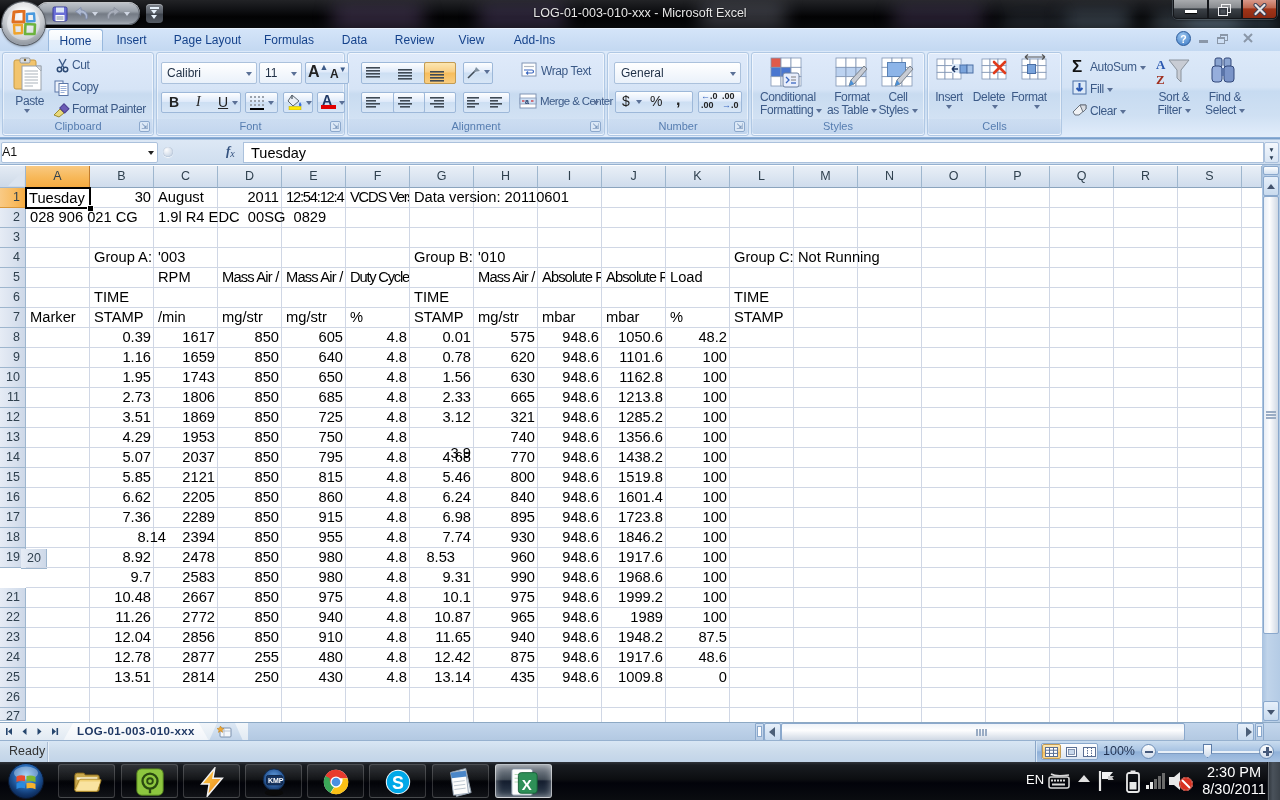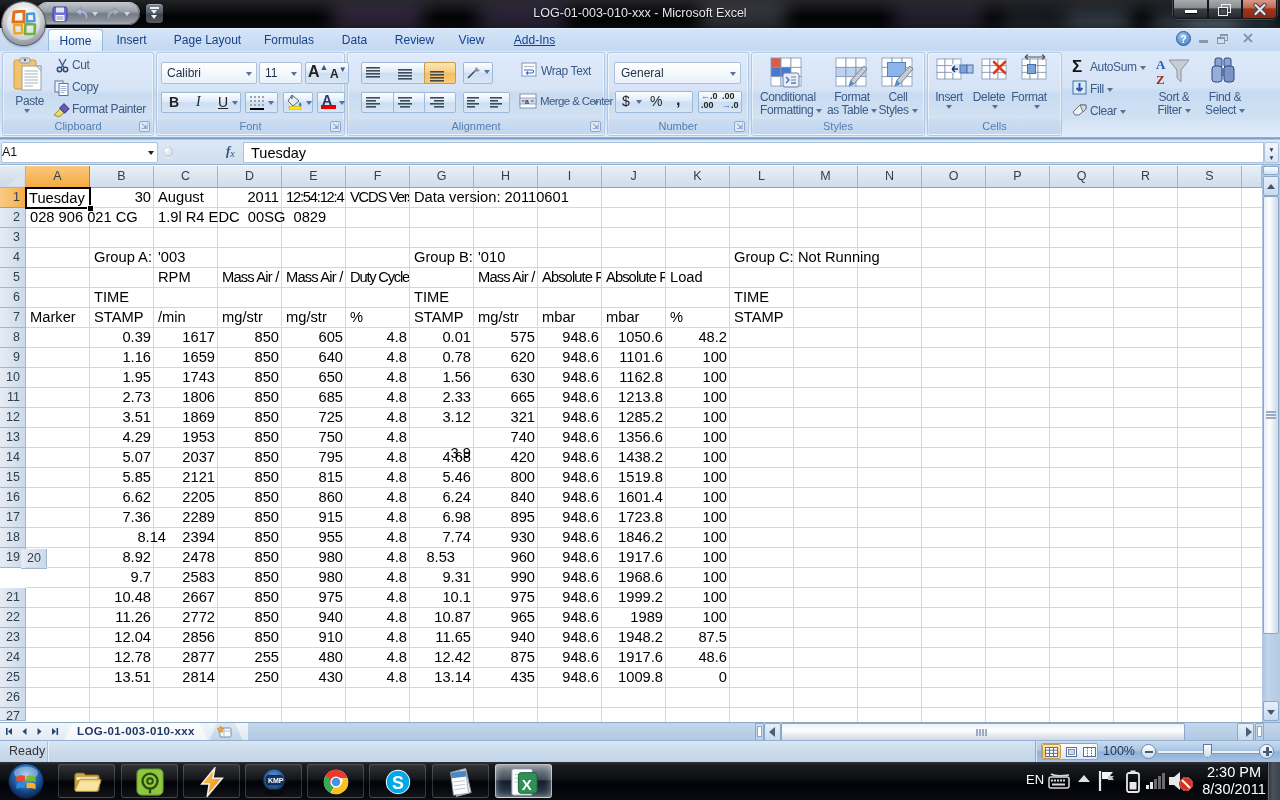--- a/index.html
+++ b/index.html
@@ -124,21 +124,21 @@
 <div class="abs darb" style="left:151px;top:15px;border-top-color:#e8f2fc"></div>
 
 <div class="abs" id="tabrow">
 <div class="rtab" id="tab-home" style="left:48px;width:55px;">Home</div>
 <div class="rtab" style="left:107px;width:49px;">Insert</div>
 <div class="rtab" style="left:163px;width:89px;">Page Layout</div>
 <div class="rtab" style="left:259px;width:60px;">Formulas</div>
 <div class="rtab" style="left:327px;width:55px;">Data</div>
 <div class="rtab" style="left:389px;width:51px;">Review</div>
 <div class="rtab" style="left:447px;width:49px;">View</div>
-<div class="rtab" style="left:503px;width:63px;text-decoration:underline;">Add-Ins</div>
+<div class="rtab" style="left:503px;width:63px;">Add-Ins</div>
 <div style="position:absolute;left:1176px;top:3px;width:15px;height:15px;border-radius:50%;background:radial-gradient(circle at 40% 30%,#9ec7f0,#3a79c4);border:1px solid #2a5a9a;color:#fff;font-size:10.5px;font-weight:bold;text-align:center;line-height:15px;">?</div>
 <div style="position:absolute;left:1199px;top:12px;width:9px;height:3px;background:#8a97a8;"></div>
 <div style="position:absolute;left:1220px;top:6px;width:8px;height:7px;border:1.5px solid #8a97a8;border-top-width:2.5px;"></div>
 <div style="position:absolute;left:1217px;top:9px;width:8px;height:7px;border:1.5px solid #8a97a8;border-top-width:2.5px;background:#cfe0f5;"></div>
 <svg style="position:absolute;left:1242px;top:4px" width="12" height="12" viewBox="0 0 12 12">
       <path d="M2 2 L10 10 M10 2 L2 10" stroke="#8a97a8" stroke-width="2"></path>
     </svg>
 </div>
 <div class="abs" id="ribbon">
 <div class="rgroup" style="left:2px;width:152px;">
@@ -632,21 +632,21 @@
 <div class="cell cr" style="left:448px;top:240px;width:63px;padding-right:2px;">740</div>
 <div class="cell cr" style="left:512px;top:240px;width:63px;padding-right:2px;">948.6</div>
 <div class="cell cr" style="left:576px;top:240px;width:63px;padding-right:2px;">1356.6</div>
 <div class="cell cr" style="left:640px;top:240px;width:63px;padding-right:2px;">100</div>
 <div class="cell cr" style="left:64px;top:260px;width:63px;padding-right:2px;">5.07</div>
 <div class="cell cr" style="left:128px;top:260px;width:63px;padding-right:2px;">2037</div>
 <div class="cell cr" style="left:192px;top:260px;width:63px;padding-right:2px;">850</div>
 <div class="cell cr" style="left:256px;top:260px;width:63px;padding-right:2px;">795</div>
 <div class="cell cr" style="left:320px;top:260px;width:63px;padding-right:2px;">4.8</div>
 <div class="cell cr" style="left:384px;top:260px;width:63px;padding-right:2px;">4.68</div>
-<div class="cell cr" style="left:448px;top:260px;width:63px;padding-right:2px;">420</div>
+<div class="cell cr" style="left:448px;top:260px;width:63px;padding-right:2px;">770</div>
 <div class="cell cr" style="left:512px;top:260px;width:63px;padding-right:2px;">948.6</div>
 <div class="cell cr" style="left:576px;top:260px;width:63px;padding-right:2px;">1438.2</div>
 <div class="cell cr" style="left:640px;top:260px;width:63px;padding-right:2px;">100</div>
 <div class="cell cr" style="left:64px;top:280px;width:63px;padding-right:2px;">5.85</div>
 <div class="cell cr" style="left:128px;top:280px;width:63px;padding-right:2px;">2121</div>
 <div class="cell cr" style="left:192px;top:280px;width:63px;padding-right:2px;">850</div>
 <div class="cell cr" style="left:256px;top:280px;width:63px;padding-right:2px;">815</div>
 <div class="cell cr" style="left:320px;top:280px;width:63px;padding-right:2px;">4.8</div>
 <div class="cell cr" style="left:384px;top:280px;width:63px;padding-right:2px;">5.46</div>
 <div class="cell cr" style="left:448px;top:280px;width:63px;padding-right:2px;">800</div>

